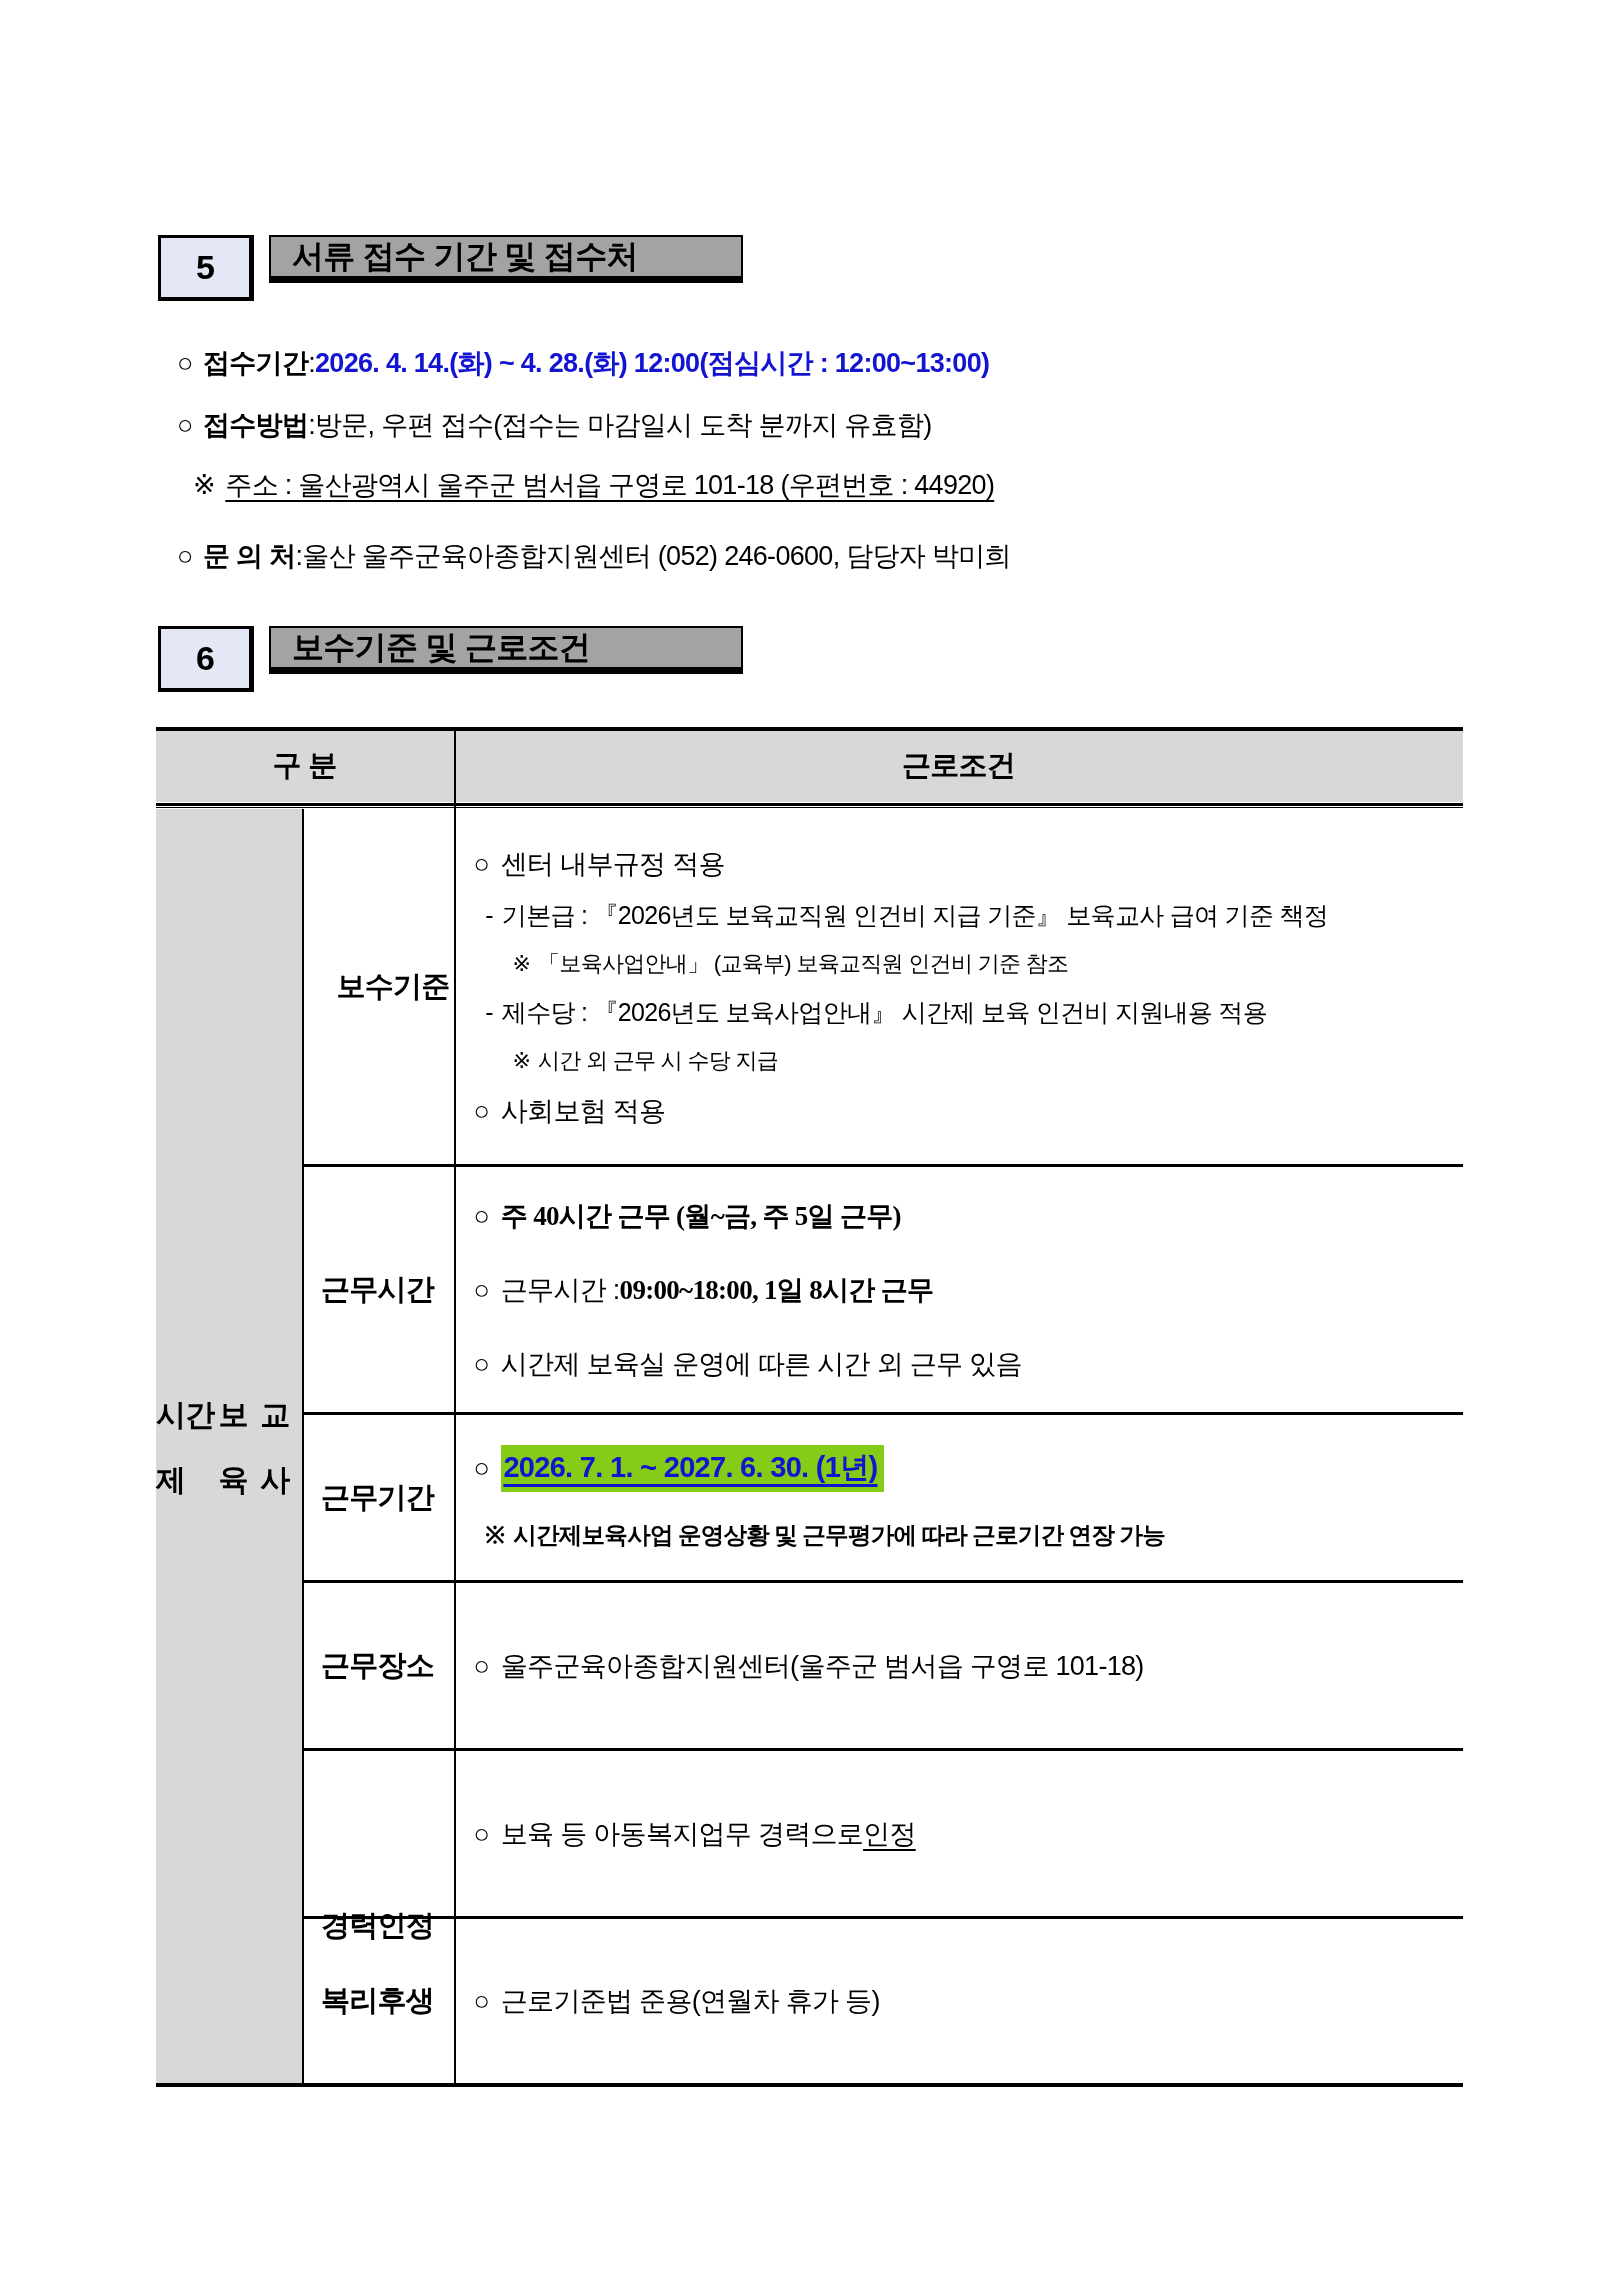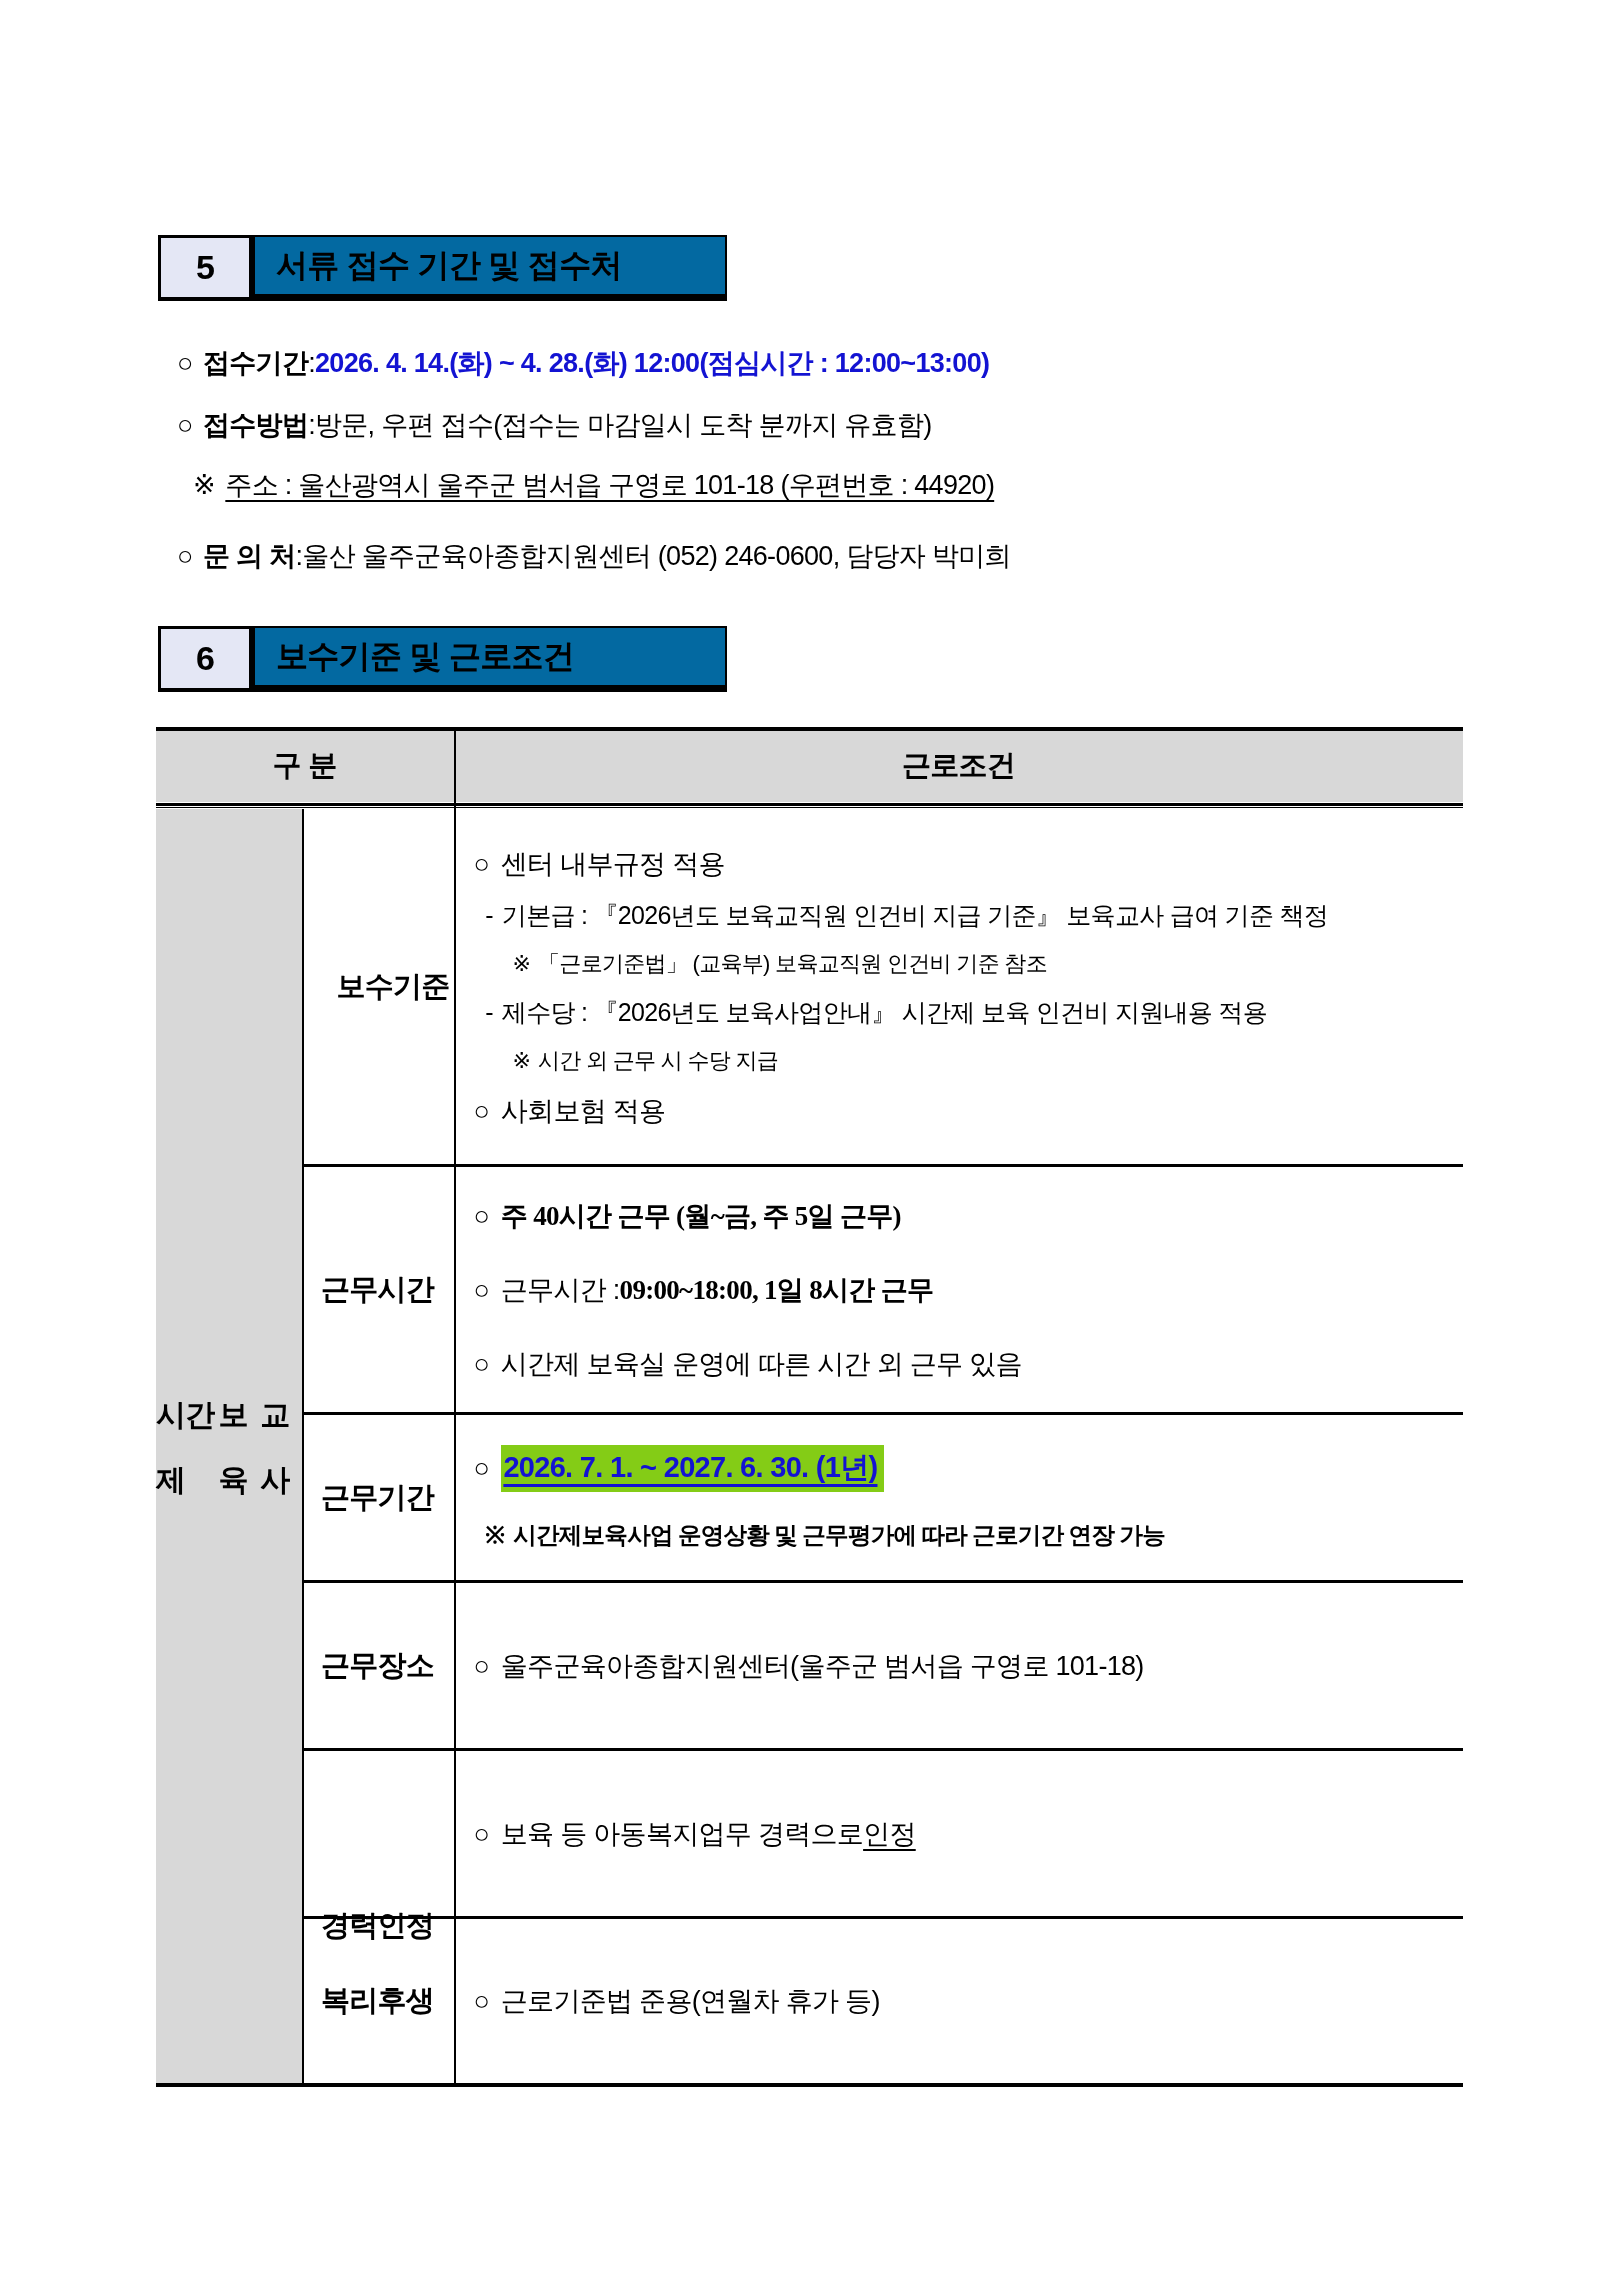--- a/index.html
+++ b/index.html
@@ -6,22 +6,22 @@
   body{width:1616px;height:2284px;position:relative;
        font-family:"Liberation Sans","DejaVu Sans",sans-serif;
        color:#000;letter-spacing:-0.7px;}
   #page{position:absolute;left:0;top:0;width:1616px;height:2284px;background:#fff;overflow:hidden;}
 
   
   .sec-num{position:absolute;left:158px;width:96px;height:66px;
            background:#e4e7f5;border:3.3px solid #000;border-right-width:5.9px;border-bottom-width:4.6px;
            box-sizing:border-box;display:flex;align-items:center;justify-content:center;
            font-size:34px;font-weight:700;}
-  .sec-title{position:absolute;left:253px;width:474px;height:66px;
-             background:#0369a1;border:2.6px solid #000;border-bottom-width:7.2px;
+  .sec-title{position:absolute;left:269px;width:474px;height:48px;
+             background:#a3a3a3;border:2.6px solid #000;border-bottom-width:7.2px;
              box-sizing:border-box;display:flex;align-items:center;
              padding-left:21px;font-size:32px;font-weight:700;}
 
   
   .bullet-line{position:absolute;left:177px;height:40px;display:flex;align-items:center;
                font-size:27px;white-space:nowrap;}
   .bullet-line .mk{margin-right:10.4px;}
   .blabel{font-weight:700;}
   .blue{color:#1313d2;font-weight:700;}
   .uline{text-decoration:underline;text-underline-offset:5.9px;text-decoration-thickness:2px;}
@@ -150,21 +150,21 @@
     <div class="line t42">
       <span class="mk">○</span>
       <span>센터 내부규정 적용</span>
     </div>
     <div class="line t38 ind1">
       <span class="mk">-</span>
       <span>기본급 : 『2026년도 보육교직원 인건비 지급 기준』 보육교사 급여 기준 책정</span>
     </div>
     <div class="line t34 ind2">
       <span class="mk">※</span>
-      <span>「근로기준법」 (교육부) 보육교직원 인건비 기준 참조</span>
+      <span>「보육사업안내」 (교육부) 보육교직원 인건비 기준 참조</span>
     </div>
     <div class="line t38 ind1">
       <span class="mk">-</span>
       <span>제수당 : 『2026년도 보육사업안내』 시간제 보육 인건비 지원내용 적용</span>
     </div>
     <div class="line t34 ind2">
       <span class="mk">※</span>
       <span>시간 외 근무 시 수당 지급</span>
     </div>
     <div class="line t42">

